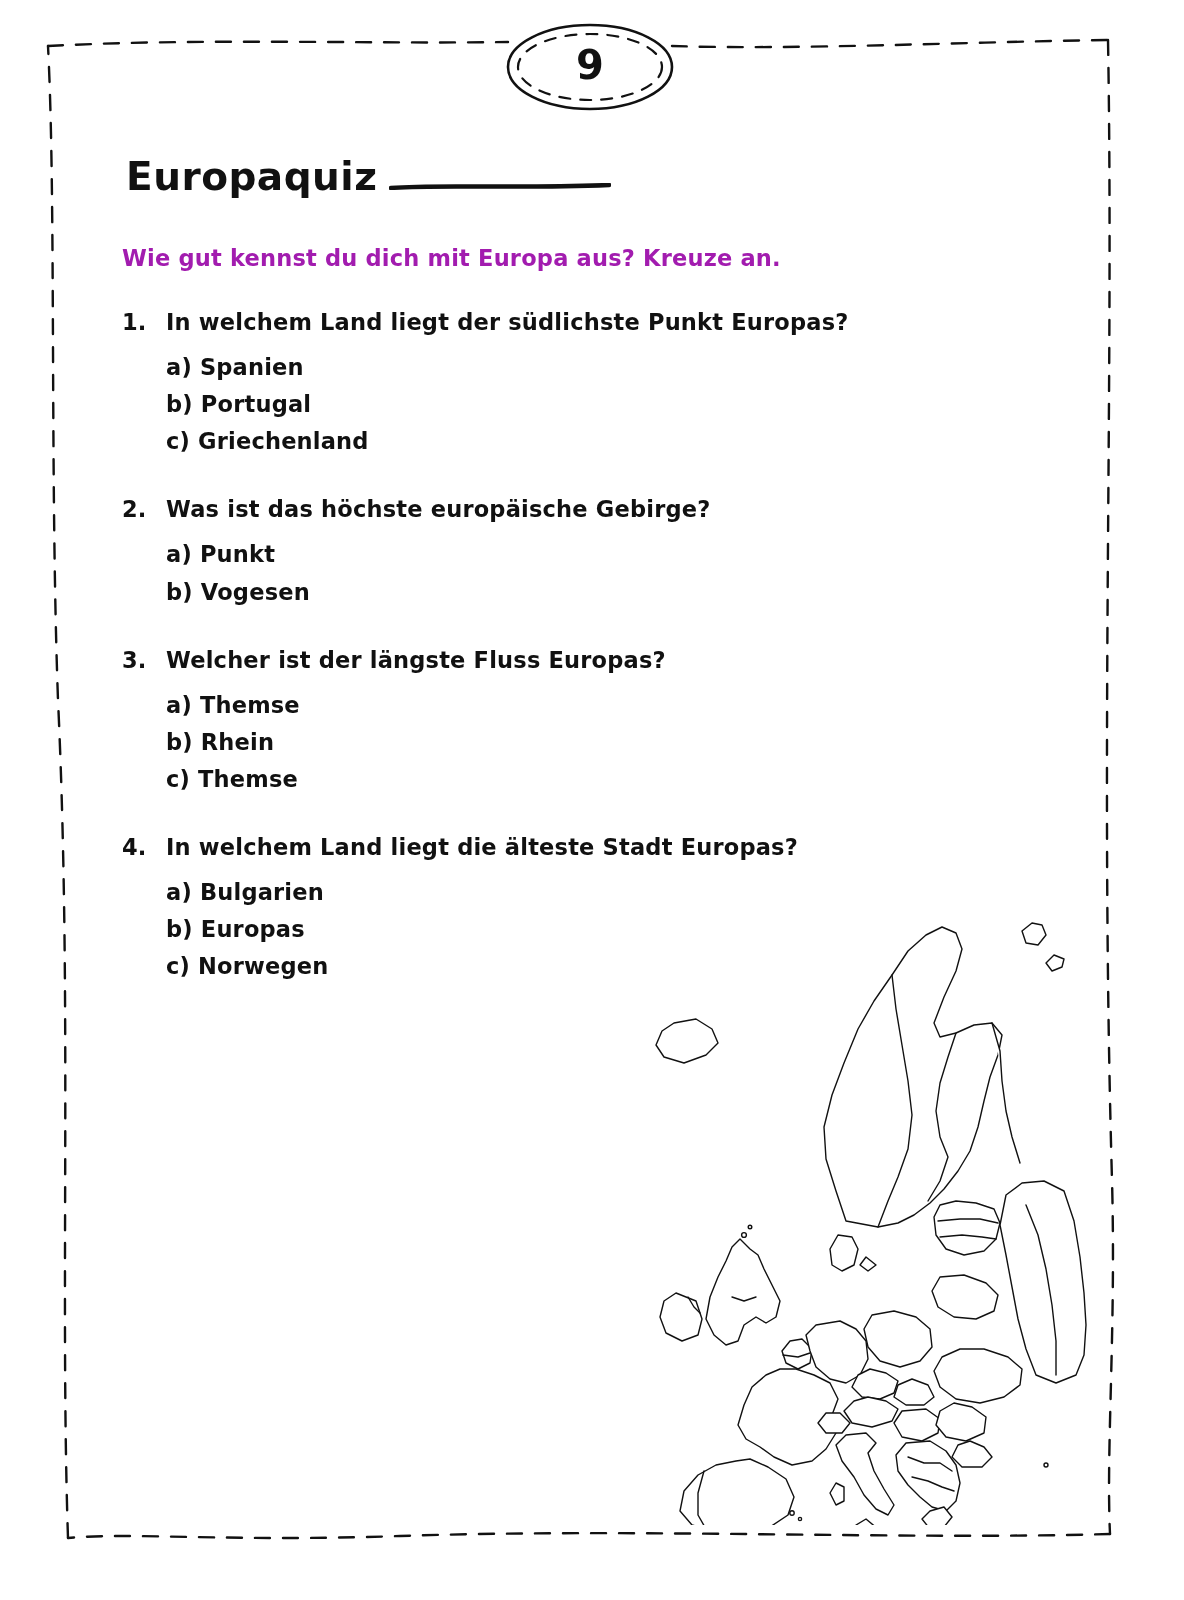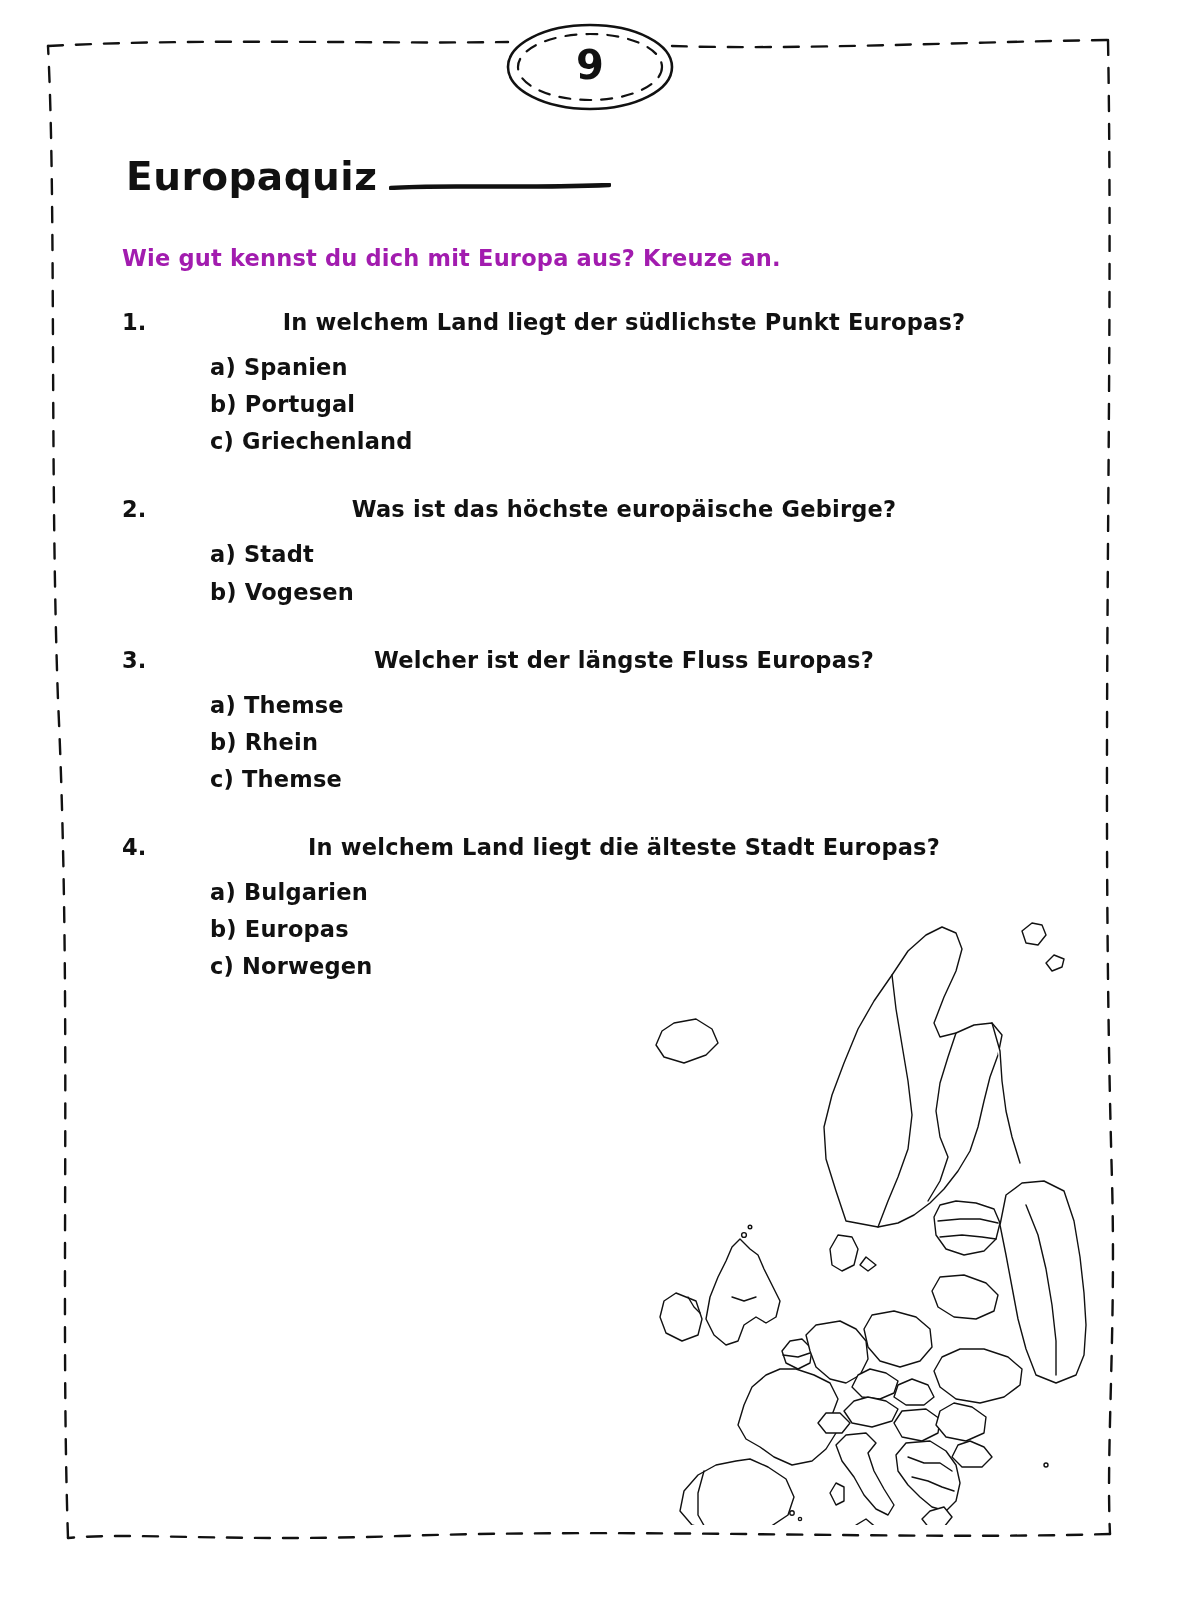--- a/index.html
+++ b/index.html
@@ -100,32 +100,31 @@
     align-items: flex-start;
     font-weight: bold;
     font-size: 22.5px;
     letter-spacing: 0.2px;
   }
   .qnum {
     width: 44px;
     flex: 0 0 44px;
     font-weight: bold;
   }
-  .qtext { flex: 1; text-align: center; }
+  .qtext { flex: 1; }
 
   .answers {
     margin-top: 14px;
     margin-left: 44px;
   }
   .answer {
     font-weight: bold;
     font-size: 22.5px;
     letter-spacing: 0.2px;
     line-height: 1.65;
-    margin-left: 44px;
   }
 
   
   .map {
     position: absolute;
     left: 640px;
     top: 905px;
     width: 470px;
     height: 620px;
   }
@@ -181,21 +180,21 @@
           <div class="answer">c) Griechenland</div>
         </div>
       </div>
 
       <div class="qblock">
         <div class="qline">
           <span class="qnum">2.</span>
           <span class="qtext">Was ist das höchste europäische Gebirge?</span>
         </div>
         <div class="answers">
-          <div class="answer">a) Stadt</div>
+          <div class="answer">a) Punkt</div>
           <div class="answer">b) Vogesen</div>
         </div>
       </div>
 
       <div class="qblock">
         <div class="qline">
           <span class="qnum">3.</span>
           <span class="qtext">Welcher ist der längste Fluss Europas?</span>
         </div>
         <div class="answers">

